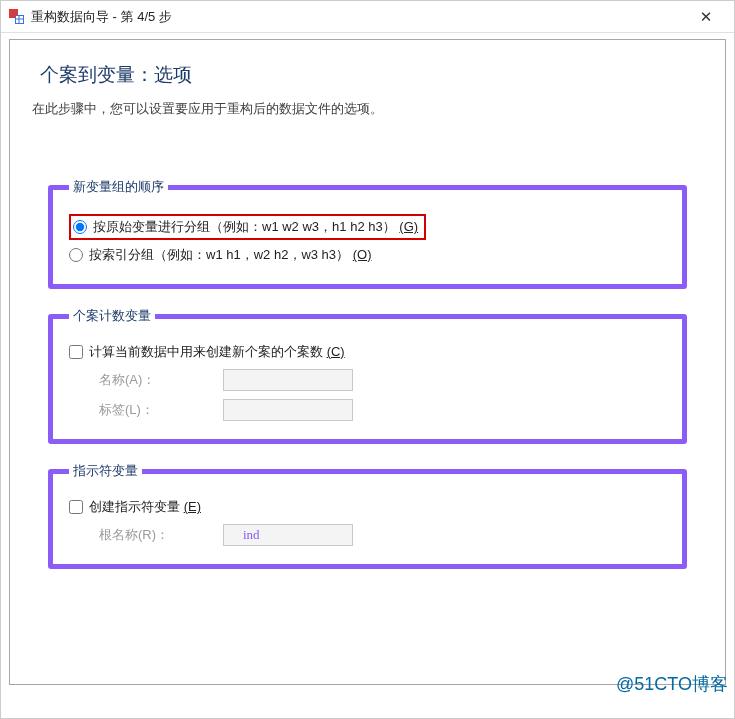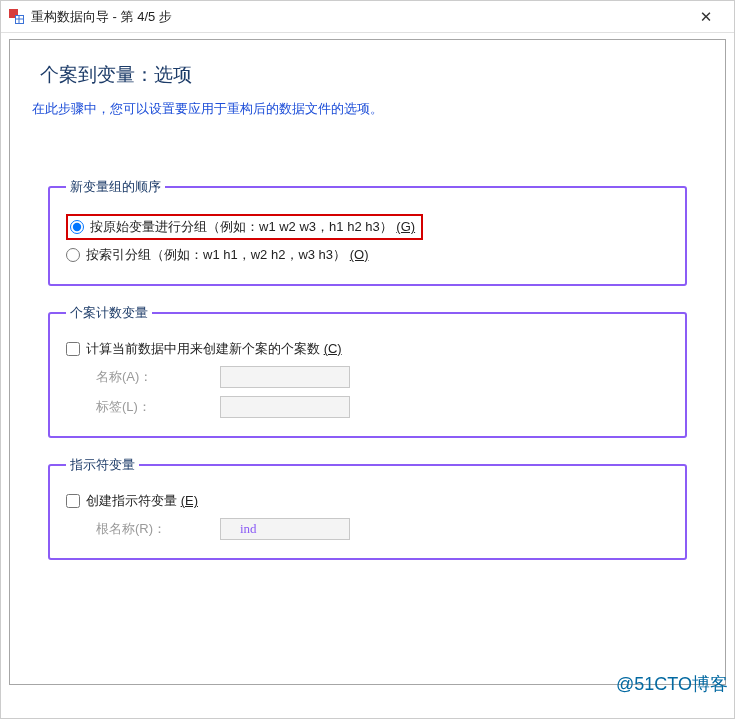--- a/index.html
+++ b/index.html
@@ -57,25 +57,25 @@
     position: relative;
   }
   .heading {
     font-size: 19px;
     font-weight: normal;
     color: #1c3b68;
     margin: 6px 0 12px 10px;
   }
   .subheading {
     font-size: 13px;
-    color: #1d4ed8;
+    color: #404040;
     margin: 0 0 60px 2px;
   }
   fieldset.group {
-    border: 2px solid #8b5cf6;
+    border: 5px solid #8b5cf6;
     border-radius: 3px;
     margin: 0 18px 18px 18px;
     padding: 14px 16px 14px 16px;
     box-sizing: border-box;
     position: relative;
   }
   fieldset.group > legend {
     color: #1c3b68;
     font-size: 13px;
     padding: 0 4px;

